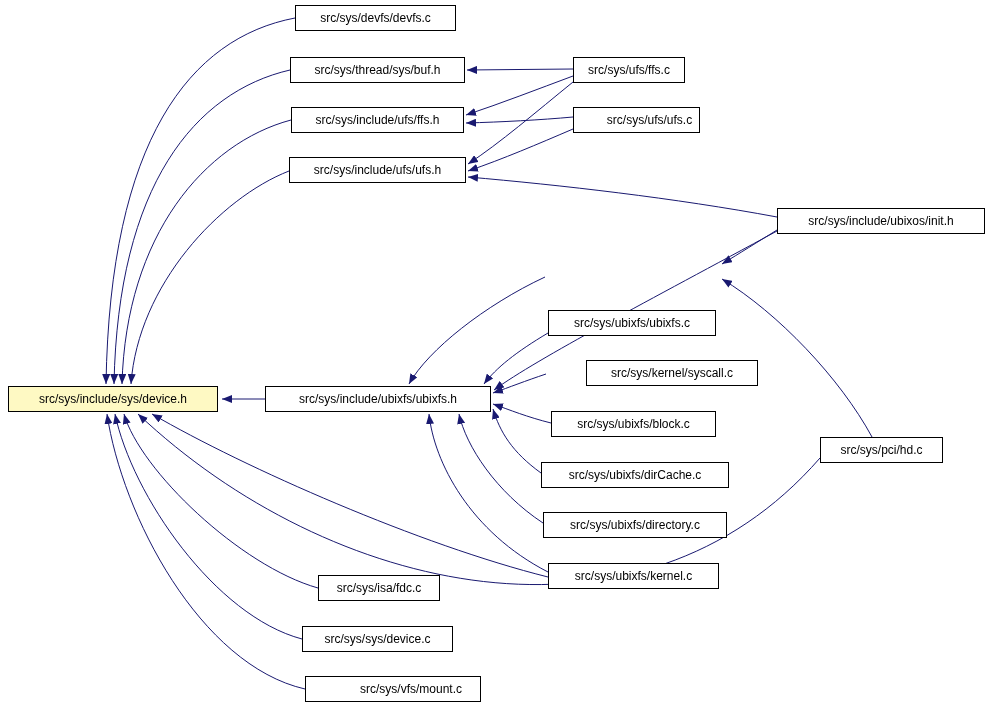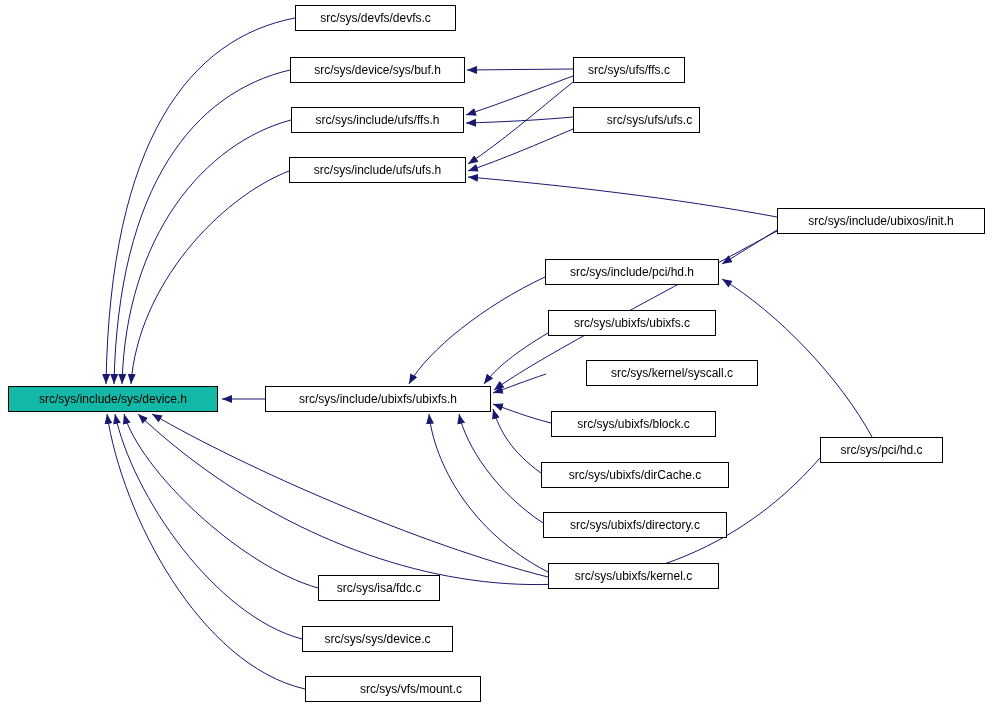--- a/index.html
+++ b/index.html
@@ -73,30 +73,29 @@
     <path class="edge" d="M573,129 C538,144 503,159 468,171" marker-end="url(#arrowhead)"></path>
     <path class="edge" d="M777,217 C675,198 560,185 468,177" marker-end="url(#arrowhead)"></path>
 
     <path class="edge" d="M573,76 C538,89 502,103 466,115" marker-end="url(#arrowhead)"></path>
     <path class="edge" d="M573,117 C540,120 502,122 466,123" marker-end="url(#arrowhead)"></path>
 
     <path class="edge" d="M573,69 L467,70" marker-end="url(#arrowhead)"></path>
   </svg>
 
   <div class="node" style="left:295px; top:5px;  width:161px;">src/sys/devfs/devfs.c</div>
-  <div class="node" style="left:290px; top:57px; width:175px;">src/sys/device/sys/buf.h</div>
+  <div class="node" style="left:290px; top:57px; width:175px;">src/sys/thread/sys/buf.h</div>
   <div class="node" style="left:573px; top:57px; width:112px;">src/sys/ufs/ffs.c</div>
   <div class="node" style="left:291px; top:107px; width:173px;">src/sys/include/ufs/ffs.h</div>
   <div class="node" style="left:573px; top:107px; width:127px;padding-left:26px;">src/sys/ufs/ufs.c</div>
   <div class="node" style="left:289px; top:157px; width:177px;">src/sys/include/ufs/ufs.h</div>
   <div class="node" style="left:777px; top:208px; width:208px;">src/sys/include/ubixos/init.h</div>
-  <div class="node" style="left:545px; top:259px; width:174px;">src/sys/include/pci/hd.h</div>
   <div class="node" style="left:548px; top:310px; width:168px;">src/sys/ubixfs/ubixfs.c</div>
   <div class="node" style="left:546px; top:360px; width:172px;margin-left:40px;">src/sys/kernel/syscall.c</div>
-  <div class="node highlight" style="left: 8px; top: 386px; width: 210px; background: #14b8a6;">src/sys/include/sys/device.h</div>
+  <div class="node highlight" style="left: 8px; top: 386px; width: 210px; background: #fef9c3;">src/sys/include/sys/device.h</div>
   <div class="node" style="left:265px; top:386px; width:226px;">src/sys/include/ubixfs/ubixfs.h</div>
   <div class="node" style="left:551px; top:411px; width:165px;">src/sys/ubixfs/block.c</div>
   <div class="node" style="left:820px; top:437px; width:123px;">src/sys/pci/hd.c</div>
   <div class="node" style="left:541px; top:462px; width:188px;">src/sys/ubixfs/dirCache.c</div>
   <div class="node" style="left:543px; top:512px; width:184px;">src/sys/ubixfs/directory.c</div>
   <div class="node" style="left:548px; top:563px; width:171px;">src/sys/ubixfs/kernel.c</div>
   <div class="node" style="left:318px; top:575px; width:122px;">src/sys/isa/fdc.c</div>
   <div class="node" style="left:302px; top:626px; width:151px;text-align:center;">src/sys/sys/device.c</div>
   <div class="node" style="left:305px; top:676px; width:176px;padding-left:36px;">src/sys/vfs/mount.c</div>
 

